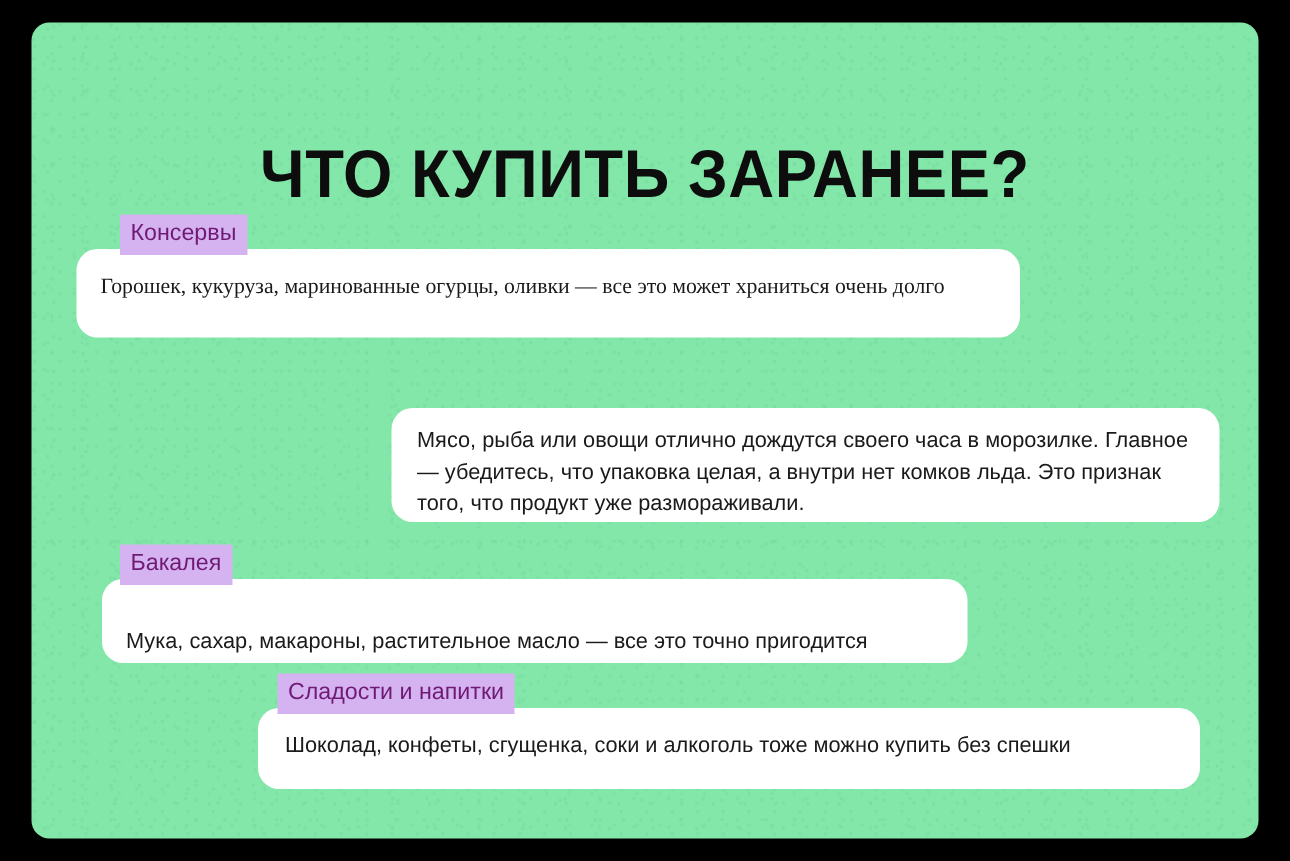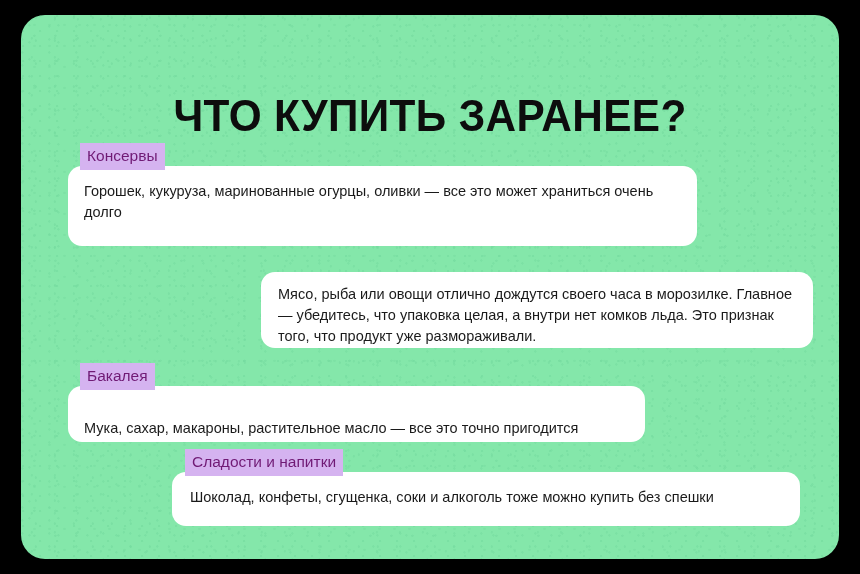--- a/index.html
+++ b/index.html
@@ -22,21 +22,21 @@
     background: #000000;
   }
 
   
   .panel {
     position: absolute;
     left: 21px;
     top: 15px;
     width: 818px;
     height: 544px;
-    border-radius: 24px;
+    border-radius: 12px;
     background-color: #84e7aa;
     overflow: hidden;
   }
   
   .panel-noise {
     position: absolute;
     inset: 0;
     opacity: .5;
     pointer-events: none;
     background-image:
@@ -86,21 +86,21 @@
     position: absolute;
     background: #d5b3f0;
     color: #701a75;
     font-size: 15.5px;
     line-height: 22px;
     padding: 2px 7px 3px 7px;
     white-space: nowrap;
   }
 
   
-  #card-0 { left: 47px;  top: 151px; width: 629px; height: 80px; }
+  #card-0 { left: 30px;  top: 151px; width: 629px; height: 59px; font-family: Liberation Serif, serif; }
   #card-0 .card-body { position: absolute; left: 16px; top: 15px; width: 600px; }
   #badge-0 { left: 59px; top: 128px; }
 
   #card-1 { left: 240px; top: 257px; width: 552px; height: 76px; }
   #card-1 .card-body { position: absolute; left: 17px; top: 12px; width: 525px; }
   #badge-1 { left: 239px; top: 234px; }
 
   #card-2 { left: 47px;  top: 371px; width: 577px; height: 56px; }
   #card-2 .card-body { position: absolute; left: 16px; top: 32px; width: 550px; }
   #badge-2 { left: 59px; top: 348px; }

